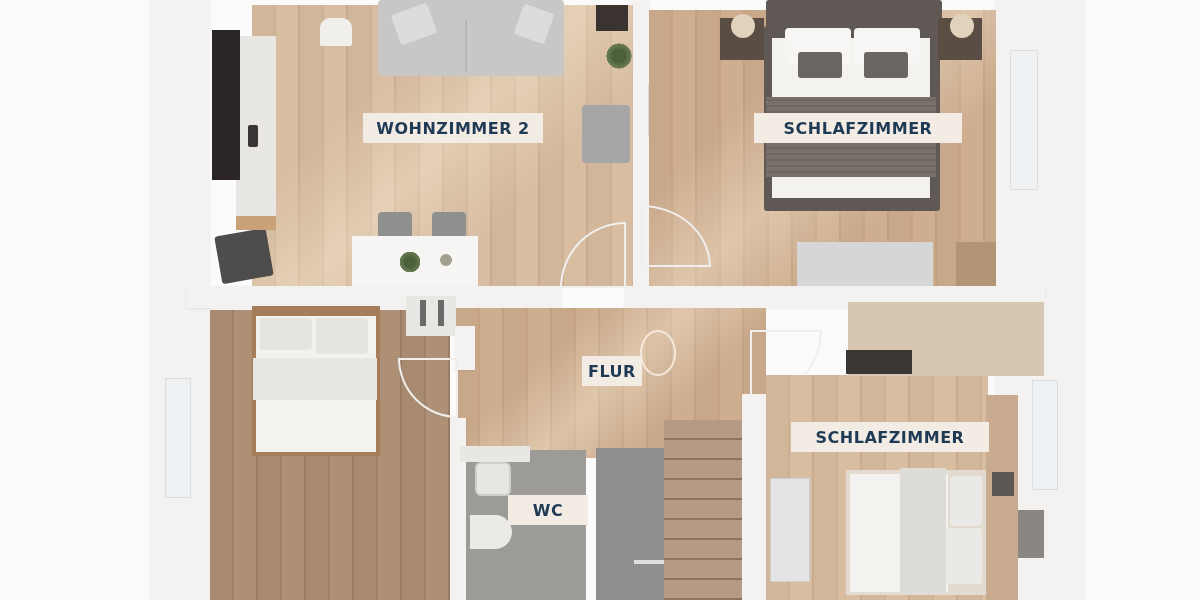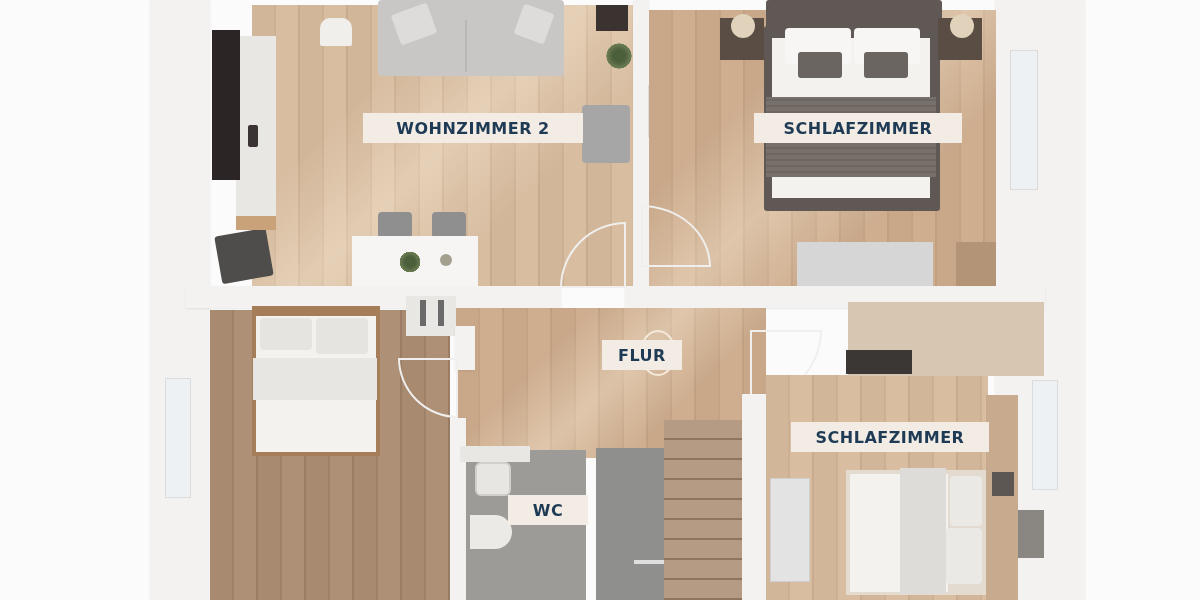--- a/index.html
+++ b/index.html
@@ -133,19 +133,19 @@
   <div class="abs" style="left:846px;top:470px;width:140px;height:125px;background:#e4dbd0;"></div>
   <div class="abs sheet" style="left:850px;top:474px;width:98px;height:118px;"></div>
   <div class="abs" style="left:900px;top:468px;width:46px;height:126px;background:#dedcd8;"></div>
   <div class="abs pillow" style="left:950px;top:476px;width:32px;height:50px;background:#ebe9e6;"></div>
   <div class="abs pillow" style="left:946px;top:528px;width:36px;height:56px;background:#ebe9e6;"></div>
   <div class="abs" style="left:986px;top:395px;width:32px;height:205px;background:#c8ab8e;"></div>
   <div class="abs" style="left:992px;top:472px;width:22px;height:24px;background:#5d5753;"></div>
   <div class="abs" style="left:1018px;top:510px;width:26px;height:48px;background:#8a8682;"></div>
   <div class="abs window" style="left:1032px;top:380px;width:26px;height:110px;"></div>
 
-  <div class="label" style="left:363px;top:113px;width:220px;height:30px;">WOHNZIMMER 2</div>
+  <div class="label" style="left:363px;top:113px;width:180px;height:30px;">WOHNZIMMER 2</div>
   <div class="label" style="left:754px;top:113px;width:208px;height:30px;">SCHLAFZIMMER</div>
-  <div class="label" style="left:582px;top:340px;width:80px;height:30px;margin-left:20px;">FLUR</div>
+  <div class="label" style="left:582px;top:356px;width:60px;height:30px;">FLUR</div>
   <div class="label" style="left:508px;top:495px;width:80px;height:30px;">WC</div>
   <div class="label" style="left:791px;top:422px;width:198px;height:30px;">SCHLAFZIMMER</div>
 
 </div>
 
 </body></html>

